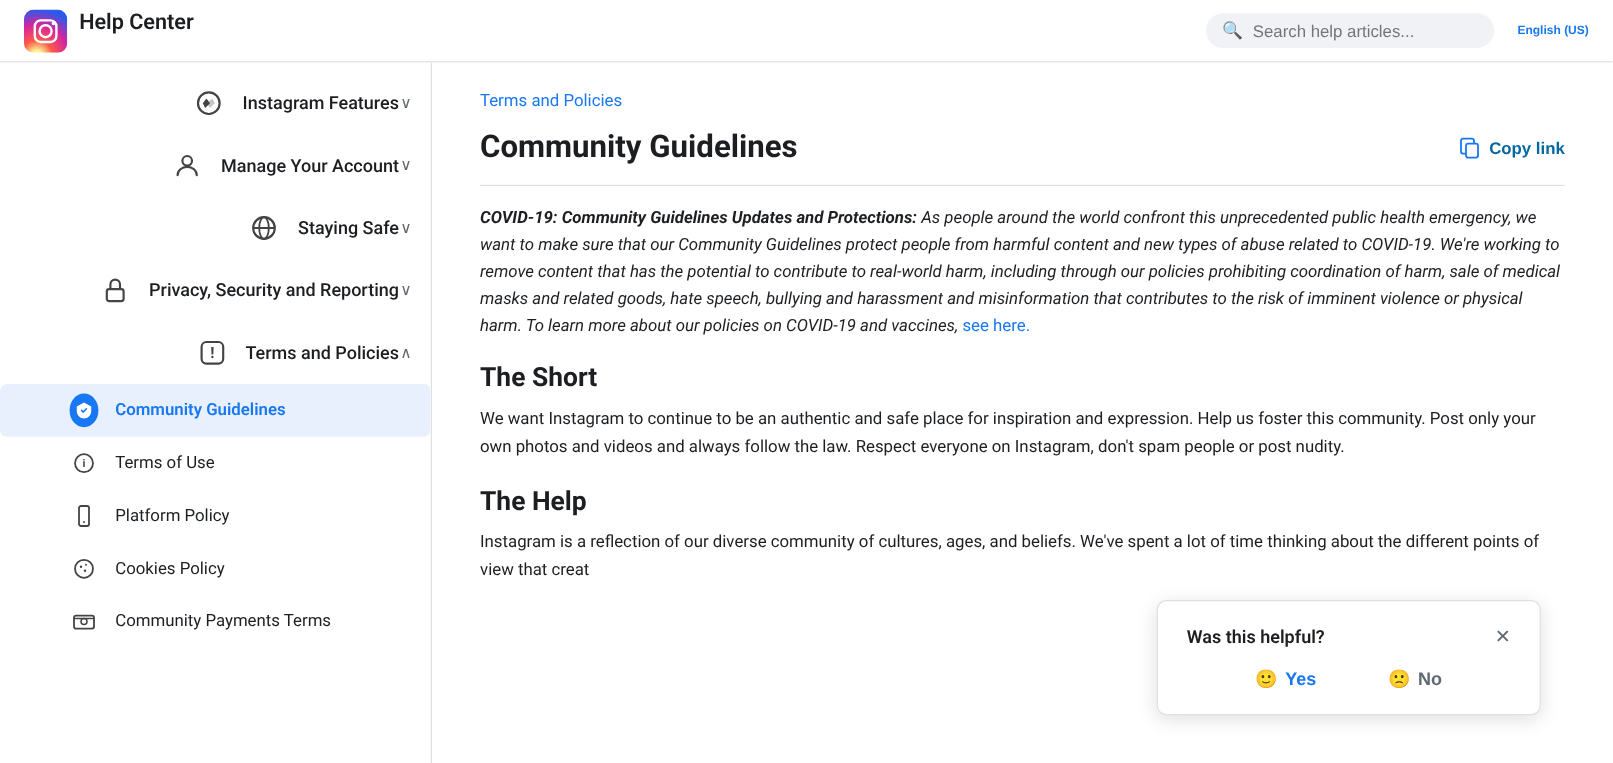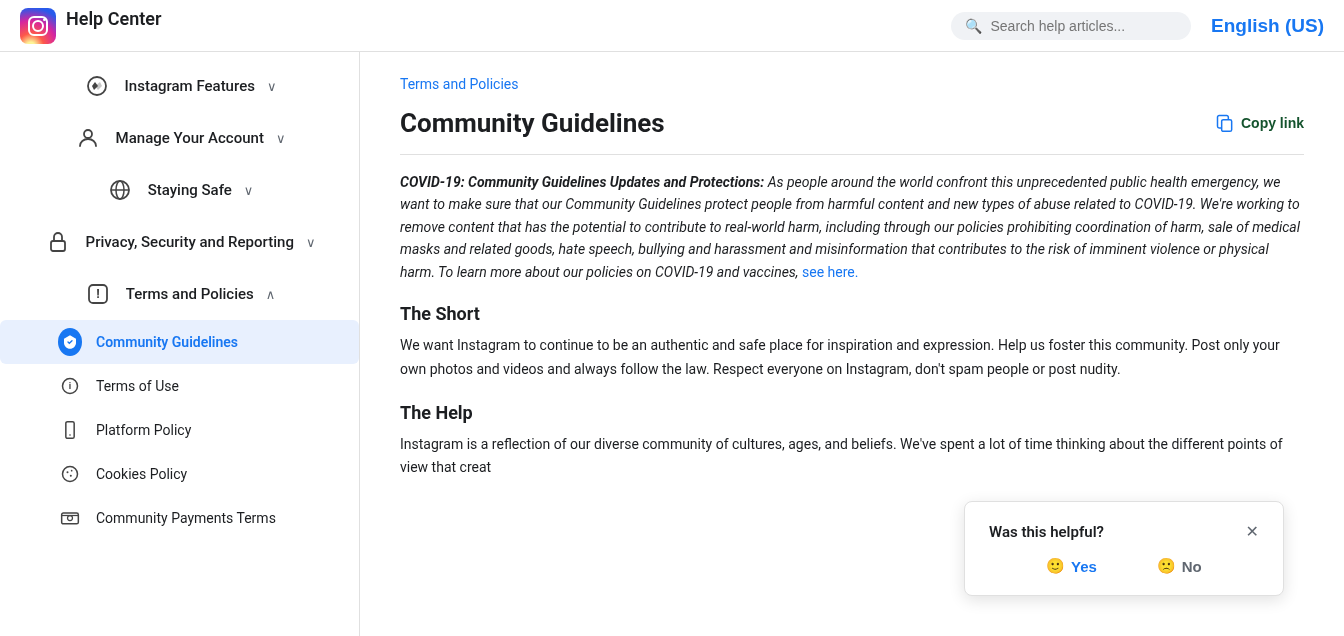--- a/index.html
+++ b/index.html
@@ -50,21 +50,21 @@
       color: #4c1d95;
       width: 100%;
     }
     .search-icon-sm {
       color: #606770;
       font-size: 14px;
     }
     .lang-btn {
       color: #1877f2;
       font-weight: 600;
-      font-size: 19px;
+      font-size: 10px;
       cursor: pointer;
       background: none;
       border: none;
     }
 
     
     .main-layout {
       display: flex;
       height: calc(636px - 52px);
       overflow: hidden;
@@ -74,24 +74,24 @@
     .sidebar {
       width: 360px;
       min-width: 360px;
       border-right: 1px solid #e0e0e0;
       overflow-y: auto;
       padding: 8px 0;
     }
     .sidebar-item {
       display: flex;
       align-items: center;
-      justify-content: center;
+      justify-content: flex-end;
       padding: 12px 16px;
       cursor: pointer;
-      gap: 12px;
+      gap: 1px;
     }
     .sidebar-item-left {
       display: flex;
       align-items: center;
       gap: 14px;
     }
     .sidebar-icon {
       width: 28px;
       height: 28px;
       display: flex;
@@ -170,21 +170,21 @@
     }
     .page-title {
       font-size: 26px;
       font-weight: 700;
       color: #1c1e21;
     }
     .copy-link-btn {
       display: flex;
       align-items: center;
       gap: 6px;
-      color: #14532d;
+      color: #0369a1;
       font-size: 14px;
       font-weight: 600;
       cursor: pointer;
       background: none;
       border: none;
     }
     .divider {
       border: none;
       border-top: 1px solid #e0e0e0;
       margin: 16px 0;
@@ -196,21 +196,21 @@
       margin-bottom: 20px;
     }
     .covid-text em {
       font-style: italic;
     }
     .covid-link {
       color: #1877f2;
       text-decoration: none;
     }
     .section-title {
-      font-size: 18px;
+      font-size: 22px;
       font-weight: 700;
       margin-bottom: 10px;
       color: #1c1e21;
     }
     .section-body {
       font-size: 14px;
       line-height: 1.7;
       color: #1c1e21;
       margin-bottom: 20px;
     }

